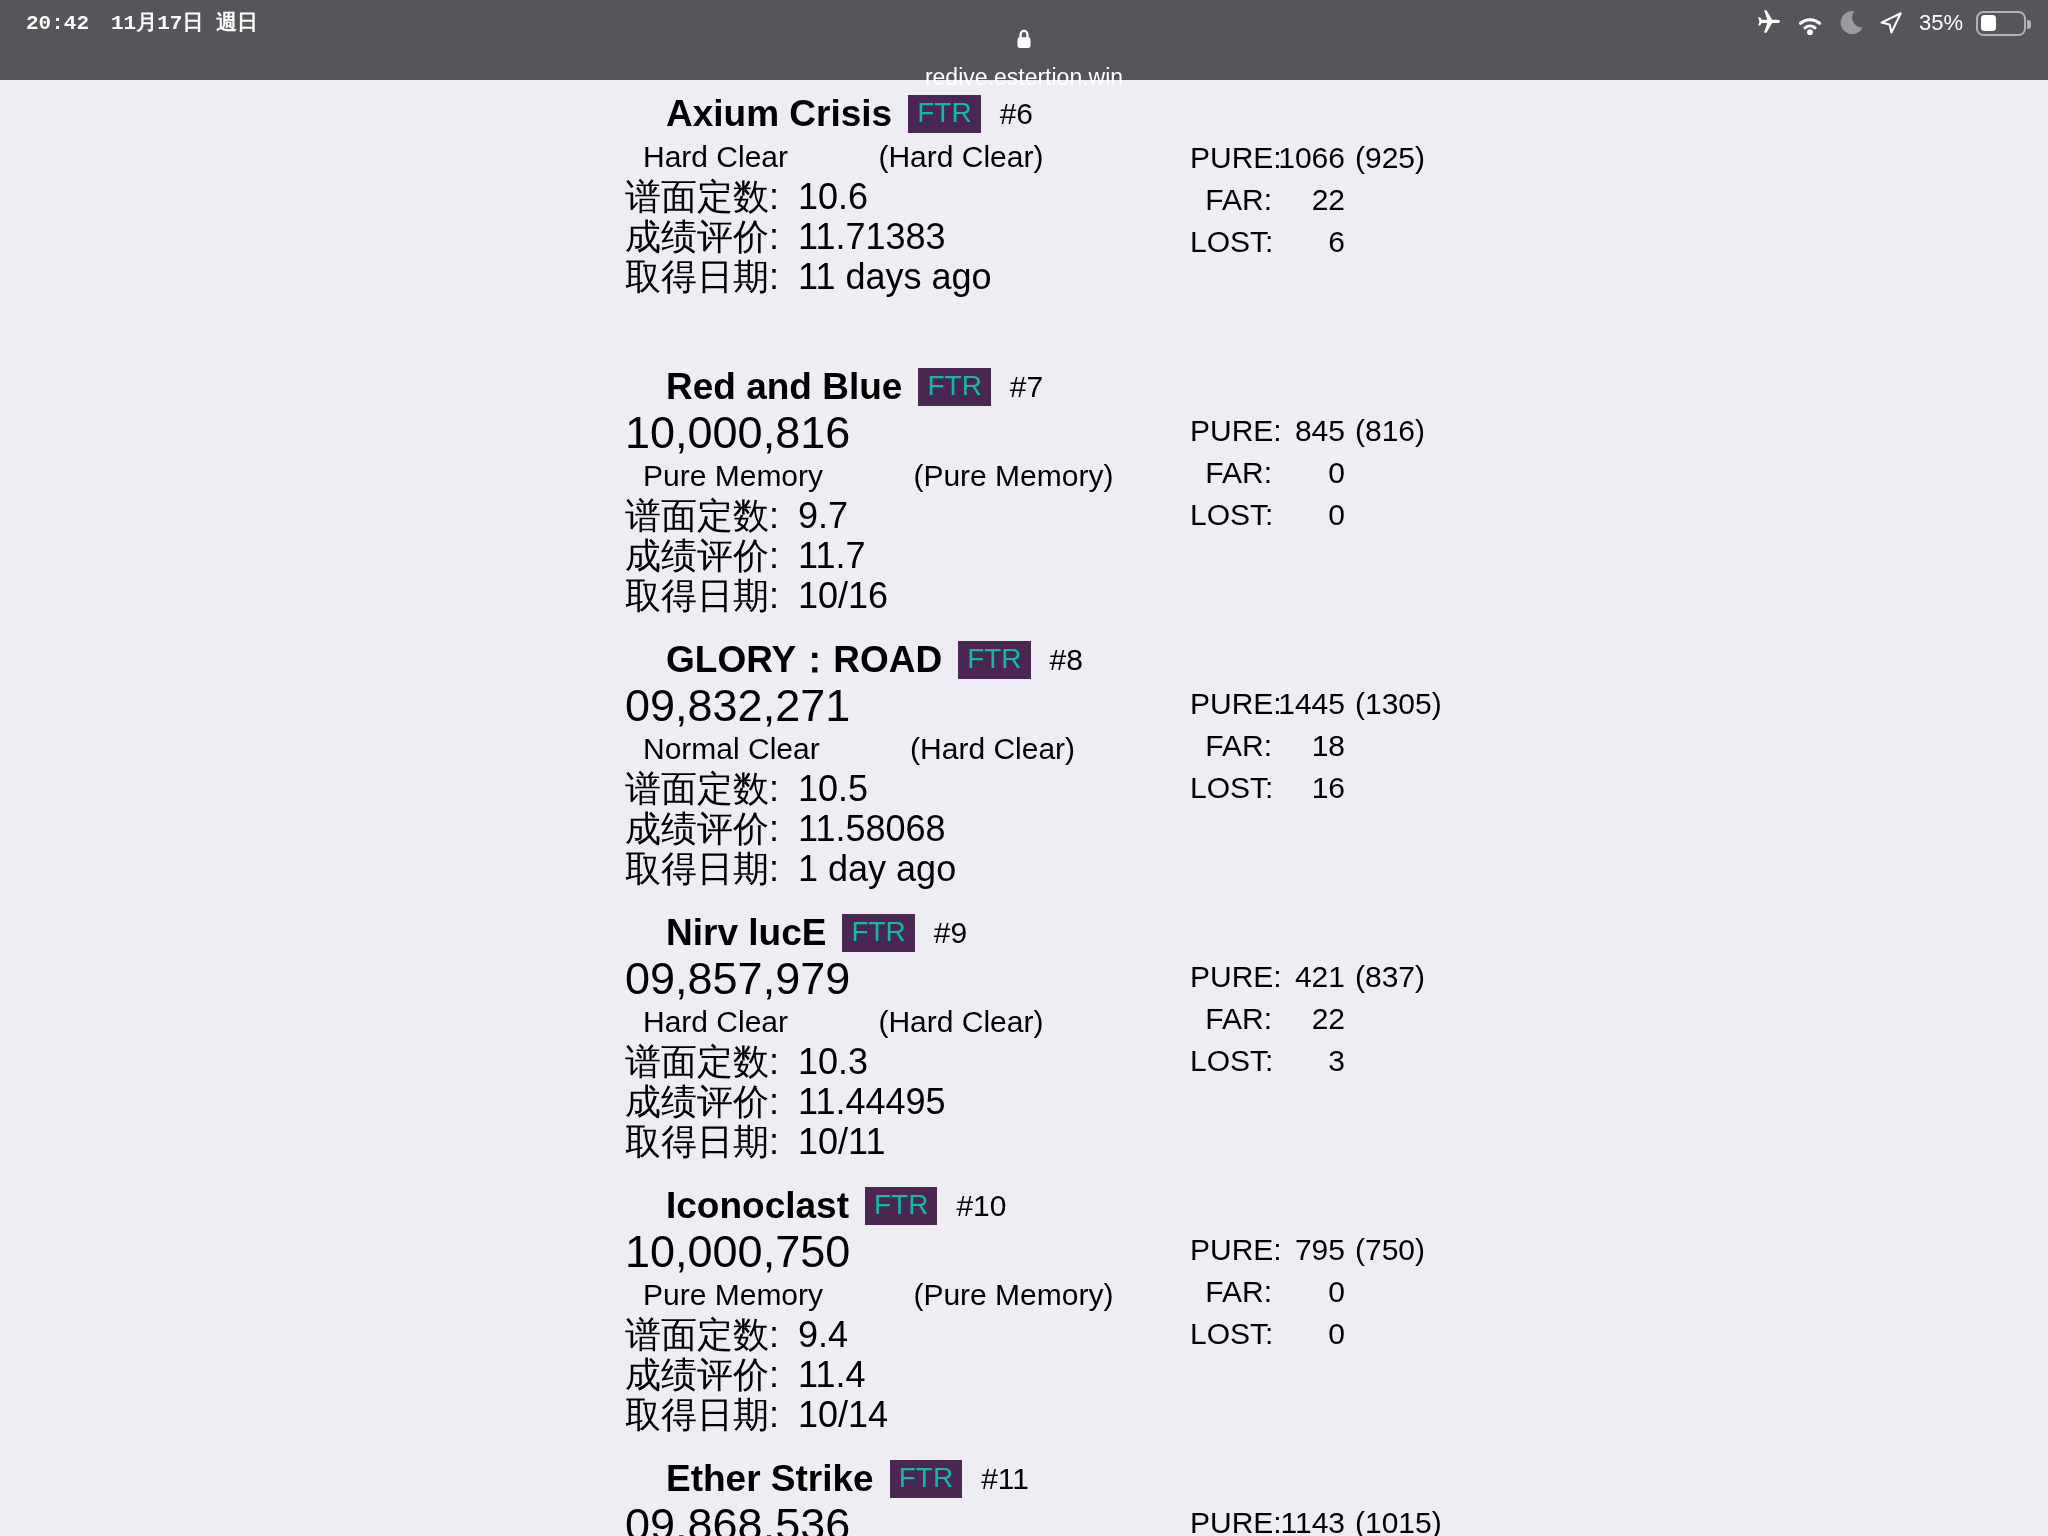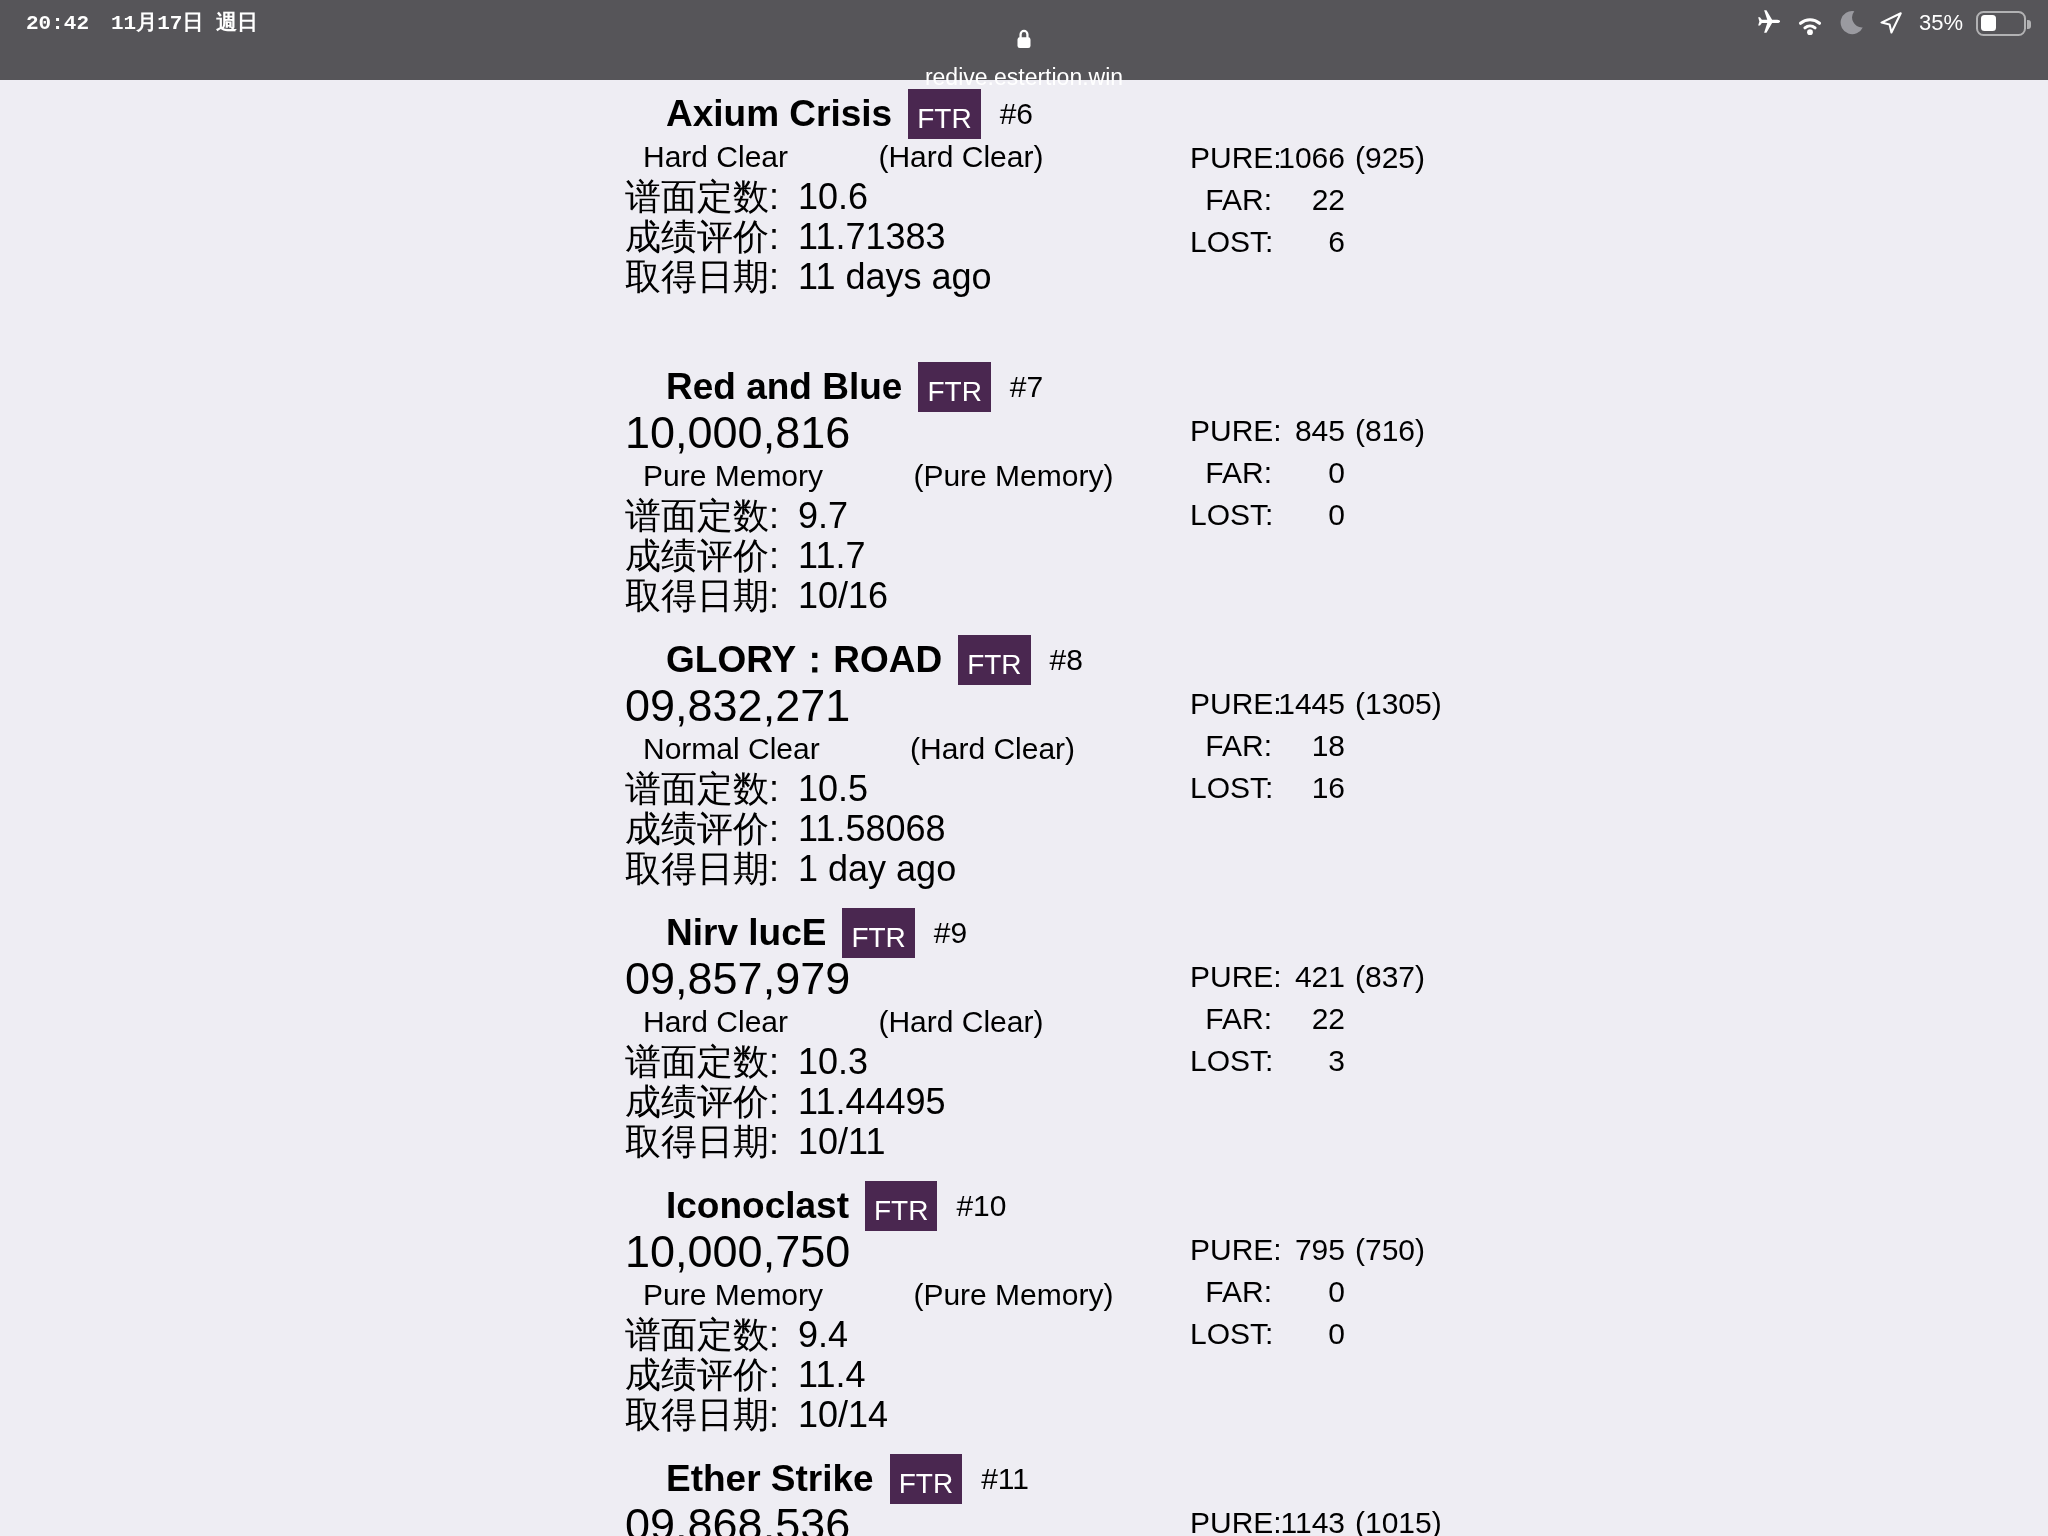--- a/index.html
+++ b/index.html
@@ -17,21 +17,21 @@
   .bat { position:relative; width:50px; height:25px; border:2.5px solid rgba(255,255,255,.55); border-radius:7.5px; }
   .bat-fill { position:absolute; left:2.5px; top:2.5px; bottom:2.5px; width:15px; background:#fff; border-radius:3.5px; }
   .bat-nub { position:absolute; right:-7px; top:7px; width:4px; height:9px; background:rgba(255,255,255,.55); border-radius:0 3px 3px 0; }
   .url-row { height:42px; display:flex; align-items:center; justify-content:center; gap:9px; font-size:23px;flex-direction:column; }
 
   
   .content { position:absolute; top:80px; left:0; width:100%; height:1456px; padding:11px 0 0 625px; }
   .entry { position:relative; height:252px; margin-bottom:21px; color:#000; }
   .title-row { height:46px; display:flex; align-items:center;margin-left:41px; }
   .title { font-size:37px; font-weight:700; }
-  .badge { margin-left:16px; background:#4a2750; color:#ffffff; font-size:28px; padding:14px 9px 4px; }
+  .badge { margin-left:16px; background:#4a2750; color:#14b8a6; font-size:28px; padding:2px 9px 4px; }
   .rank { margin-left:19px; font-size:30px; }
   .score { height:46px; font-size:45px; line-height:46px; }
   .clear-row { height:40px; line-height:40px; font-size:30px; padding-left:18px; }
   .best-clear { margin-left:82px; }
   .detail-row { height:40px; line-height:40px; font-size:36px; }
   .dv { margin-left:9px; }
   .stats { position:absolute; left:565px; top:46px; display:grid; grid-template-columns:82px 73px 88px; font-size:30px; line-height:42px; }
   .s-label { text-align:right; }
   .s-val { text-align:right; }
   .s-paren { text-align:left; padding-left:10px; }

